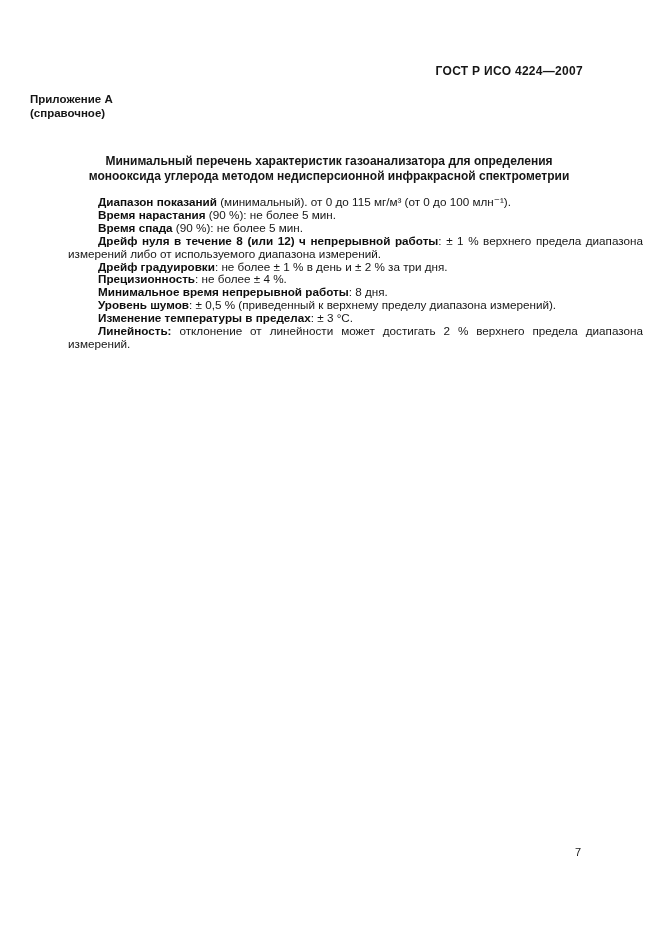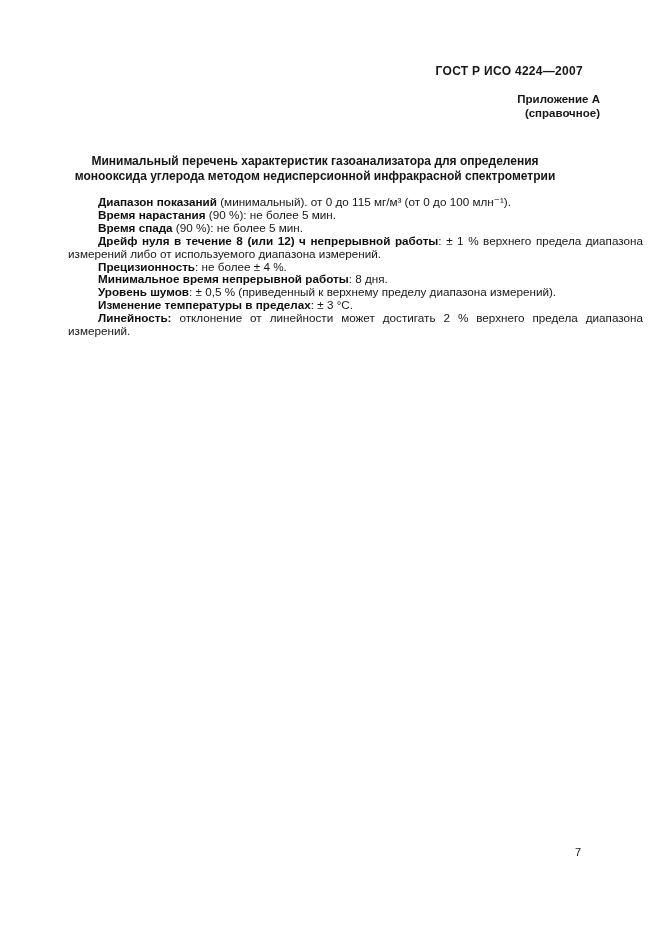--- a/index.html
+++ b/index.html
@@ -23,29 +23,29 @@
     font-size: 12px;
     letter-spacing: 0.3px;
     white-space: nowrap;
     padding-left: 20px;
   }
   .appendix {
     position: absolute;
     top: 92px;
     left: 30px;
     width: 570px;
-    text-align: right;
+    text-align: left;
     font-weight: bold;
     font-size: 11.5px;
     line-height: 14px;
   }
   .app-title {
     position: absolute;
     top: 154px;
-    left: 30px;
+    left: 44px;
     width: 570px;
     text-align: center;
     font-weight: bold;
     font-size: 12px;
     line-height: 15.2px;
   }
   .specs {
     position: absolute;
     top: 196px;
     left: 40px;
@@ -83,20 +83,21 @@
 <div class="app-title">
   <div>Минимальный перечень характеристик газоанализатора для определения</div>
   <div>монооксида углерода методом недисперсионной инфракрасной спектрометрии</div>
 </div>
 
 <div class="specs">
   <p><b>Диапазон показаний</b><span> (минимальный). от 0 до 115 мг/м³ (от 0 до 100 млн⁻¹).</span></p>
   <p><b>Время нарастания</b><span> (90 %): не более 5 мин.</span></p>
   <p><b>Время спада</b><span> (90 %): не более 5 мин.</span></p>
   <p><b>Дрейф нуля в течение 8 (или 12) ч непрерывной работы</b><span>: ± 1 % верхнего предела диапазона измерений либо от используемого диапазона измерений.</span></p>
+  <p><b>Дрейф градуировки</b><span>: не более ± 1 % в день и ± 2 % за три дня.</span></p>
   <p><b>Прецизионность</b><span>: не более ± 4 %.</span></p>
   <p><b>Минимальное время непрерывной работы</b><span>: 8 дня.</span></p>
   <p><b>Уровень шумов</b><span>: ± 0,5 % (приведенный к верхнему пределу диапазона измерений).</span></p>
   <p><b>Изменение температуры в пределах</b><span>: ± 3 °С.</span></p>
   <p><b>Линейность:</b><span> отклонение от линейности может достигать 2 % верхнего предела диапазона измерений.</span></p>
 </div>
 
 <div class="page-num">7</div>
 
 </body></html>

